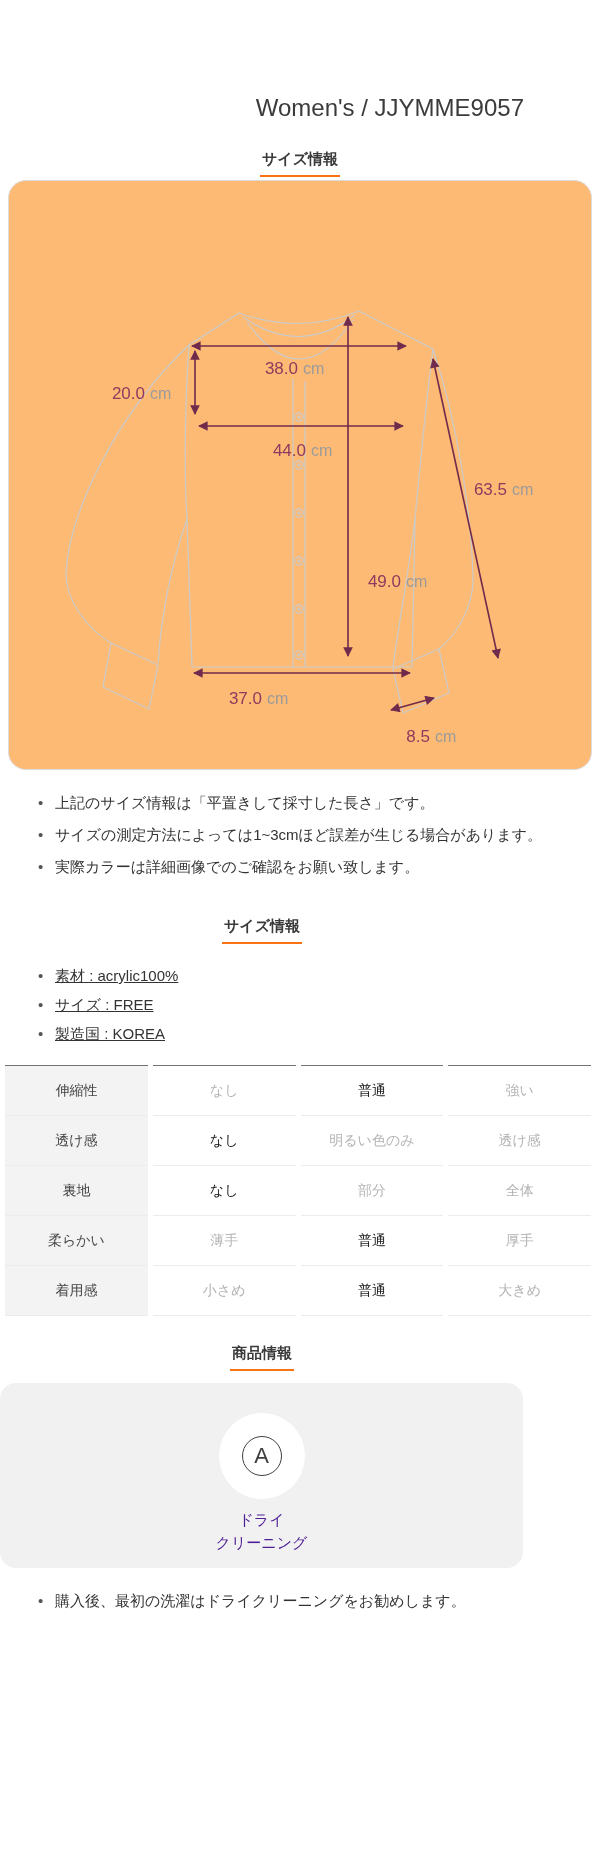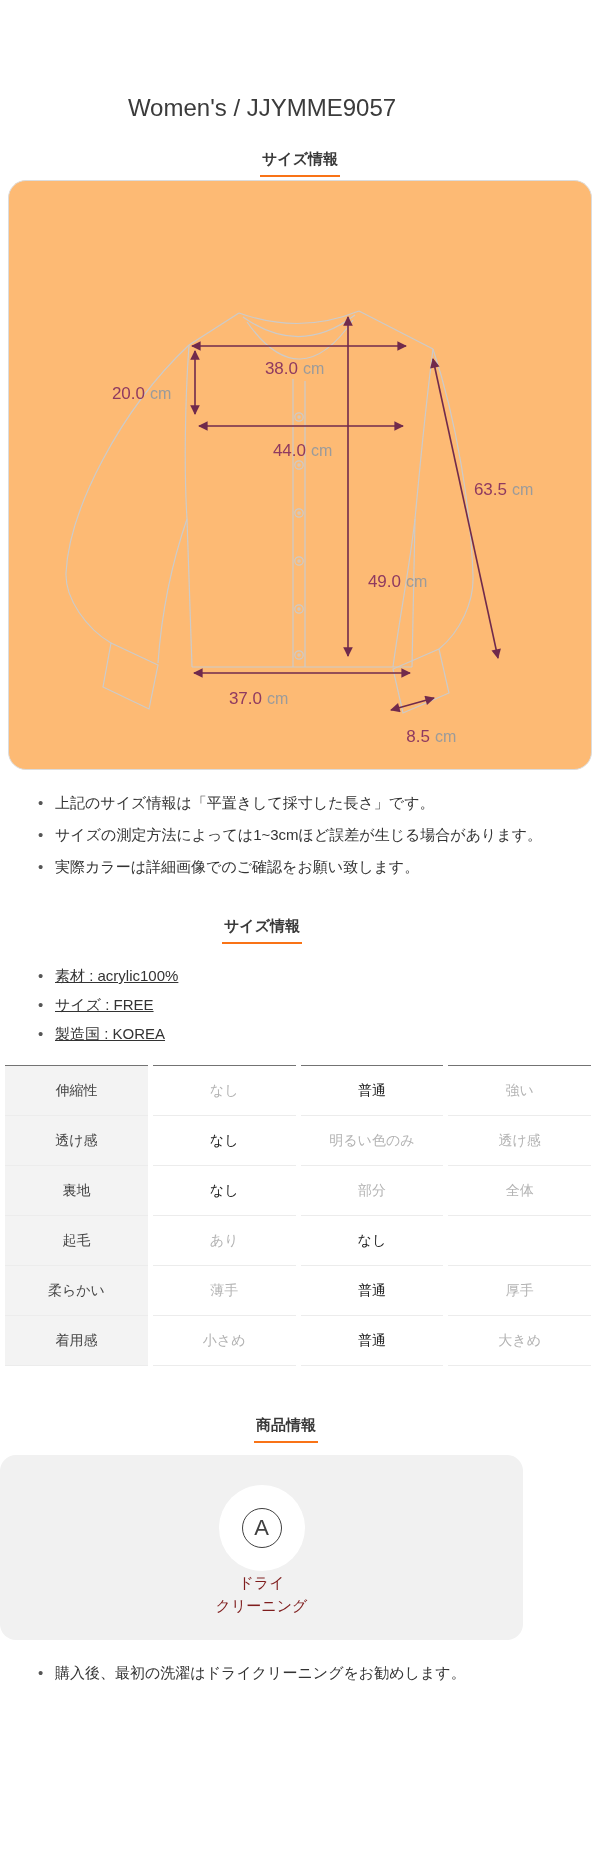--- a/index.html
+++ b/index.html
@@ -3,29 +3,29 @@
 <meta charset="utf-8">
 <style>
   html,body{margin:0;padding:0;background:#ffffff;}
   body{width:600px;height:1870px;overflow:hidden;position:relative;
        font-family:"Liberation Sans","DejaVu Sans",sans-serif;color:#3a3a3a;}
   .narrow{width:524px;}            
   .full{width:600px;}              
 
   
   h1.title{margin:0;padding-top:92px;font-size:24px;font-weight:400;
-           line-height:32px;text-align:center;color:#3b3b3b;letter-spacing:0;}
+           line-height:32px;text-align:right;color:#3b3b3b;letter-spacing:0;}
 
   
   .hdr-wrap{text-align:center;}
   .hdr{display:inline-block;font-size:15px;font-weight:700;color:#3a3a3a;
        line-height:18px;padding:0 2px 7px 2px;border-bottom:2px solid #f97316;}
   .hdr1{margin-top:26px;}
   .hdr2{margin-top:34px;}
-  .hdr3{margin-top:50px;padding-left:24px;}
+  .hdr3{margin-top:28px;}
 
   
   .diagram-box{margin:3px 8px 0 8px;height:588px;border:1px solid #dcdcdc;
                border-radius:18px;background:#fdba74;overflow:hidden;}
 
   
   ul.notes{list-style:none;margin:17px;padding:0;font-size:15px;color:#333;}
   ul.notes li{position:relative;padding-left:38px;white-space:pre-line;}
   ul.notes li::before{content:"•";position:absolute;left:21px;top:0;color:#555;}
   ul.lh32 li{line-height:32px;}
@@ -45,21 +45,21 @@
   td.opt.sel{color:#222;font-weight:400;}
 
   
   .care-box{margin-top:12px;width:523px;height:185px;background:#f1f1f1;
             border-radius:16px;display:flex;flex-direction:column;align-items:center;}
   .care-circle-outer{margin-top:30px;width:86px;height:86px;border-radius:50%;
             background:#fff;display:flex;align-items:center;justify-content:center;}
   .care-circle-inner{width:38px;height:38px;border-radius:50%;border:1.5px solid #3f3f3f;
             display:flex;align-items:center;justify-content:center;
             font-size:22px;color:#3f3f3f;}
-  .care-label{text-align:center;font-size:15px;color:#7f1d1d;line-height:23px;}
+  .care-label{margin-top:9px;text-align:center;font-size:15px;color:#4c1d95;line-height:23px;}
 
   
   svg .num{fill:#8f3a60;font-size:17px;font-family:"Liberation Sans",sans-serif;}
   svg .unit{fill:#9b9b9b;font-size:16px;font-family:"Liberation Sans",sans-serif;}
   svg .meas{stroke:#702a4c;stroke-width:1.6;fill:none;}
   svg .sketch{stroke:#cbcbcb;stroke-width:1.2;fill:none;}
 </style>
 </head>
 <body>
 
@@ -182,26 +182,20 @@
       <td class="opt">明るい色のみ</td>
       <td class="opt">透け感</td>
     </tr>
     <tr>
       <td class="rowlabel">裏地</td>
       <td class="opt sel">なし</td>
       <td class="opt">部分</td>
       <td class="opt">全体</td>
     </tr>
     <tr>
-      <td class="rowlabel">起毛</td>
-      <td class="opt">あり</td>
-      <td class="opt sel">なし</td>
-      <td class="opt"></td>
-    </tr>
-    <tr>
       <td class="rowlabel">柔らかい</td>
       <td class="opt">薄手</td>
       <td class="opt sel">普通</td>
       <td class="opt">厚手</td>
     </tr>
     <tr>
       <td class="rowlabel">着用感</td>
       <td class="opt">小さめ</td>
       <td class="opt sel">普通</td>
       <td class="opt">大きめ</td>

